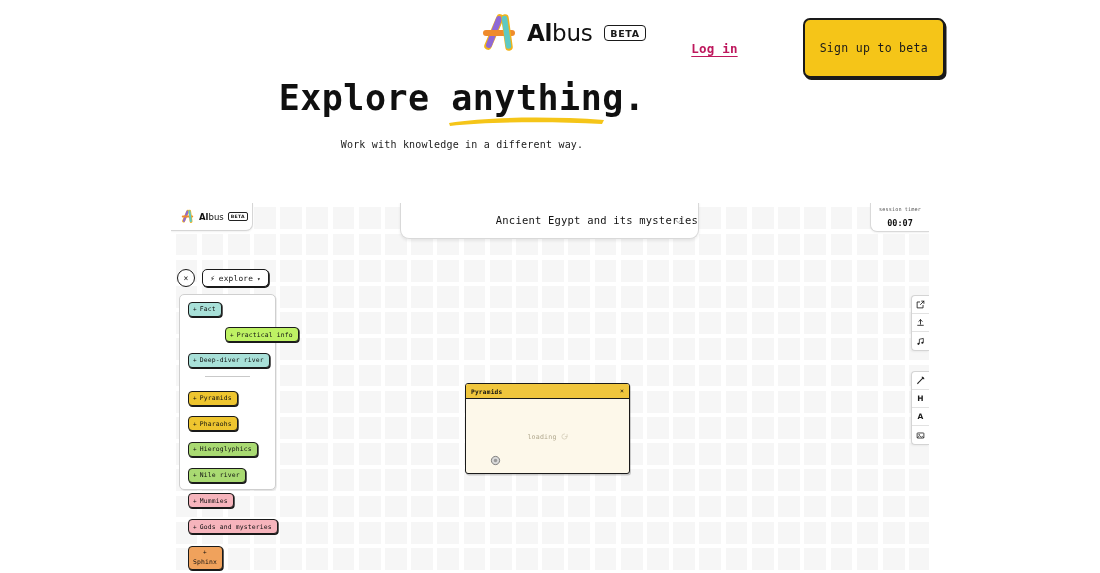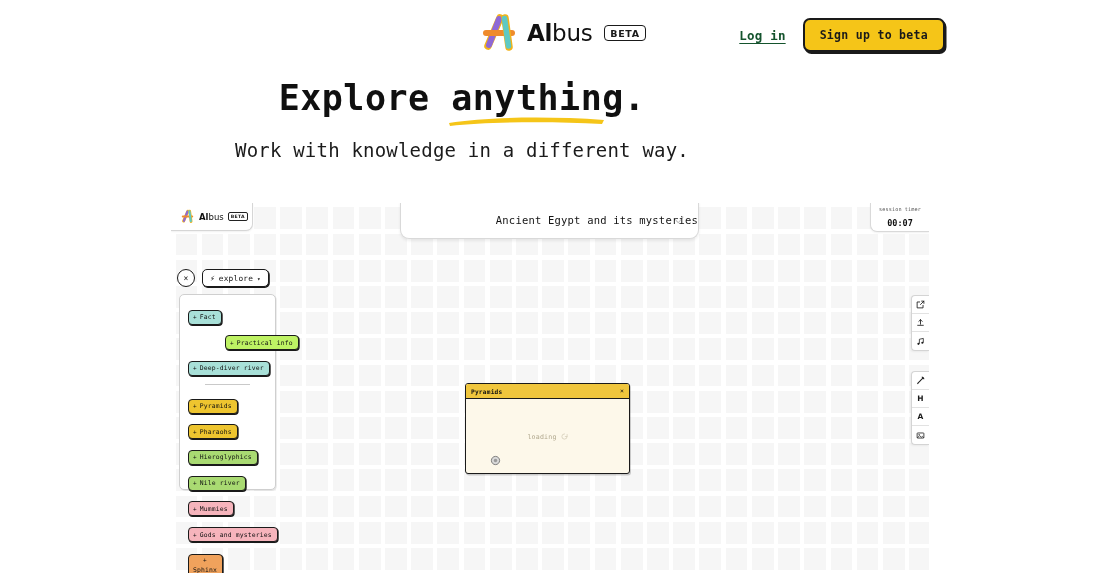--- a/index.html
+++ b/index.html
@@ -30,46 +30,47 @@
     border: 1.6px solid #1a1a1a; border-radius: 4px;
     font-size: 9.5px; font-weight: 700; letter-spacing: 0.6px;
     padding: 2px 5px 1.5px; color: #1a1a1a; margin-left: 5px;
     font-family: "DejaVu Sans", "Liberation Sans", sans-serif;
   }
   .nav-right {
     position: absolute; right: 155px; top: 18px;
     display: flex; align-items: center; gap: 17px;
   }
   .login-link {
-    font-size: 12.5px; color: #14532d; text-decoration: underline;
+    font-size: 12.5px; color: #be185d; text-decoration: underline;
     text-underline-offset: 3px; text-decoration-thickness: 1.4px;
     font-weight: 700; letter-spacing: 0.2px; cursor: pointer;
   }
   .signup-btn {
     background: #f5c518; border: 2px solid #1a1a1a; border-radius: 7px;
-    font-size: 11.5px; font-weight: 700; letter-spacing: 0.3px;
-    color: #1a1a1a; padding: 8px 15px; cursor: pointer;
+    font-size: 11.5px; font-weight: 400; letter-spacing: 0.3px;
+    color: #1a1a1a; padding: 21px 15px; cursor: pointer;
     box-shadow: 1.5px 2px 0 #1a1a1a;
     font-family: "DejaVu Sans Mono", "Liberation Mono", monospace;
+    margin-left: 48px;
   }
 
   
   .hero { position: absolute; top: 78px; left: 0; width: 924px; text-align: center; }
   .hero-title {
     font-family: "DejaVu Sans Mono", "Liberation Mono", monospace;
     font-size: 35px; font-weight: 700; color: #101010;
     letter-spacing: 0.5px; position: relative; display: inline-block;
     line-height: 1.15;
   }
   .hl { position: relative; display: inline-block; }
   .hl .brush {
     position: absolute; left: -4px; bottom: -9px; width: 160px; height: 13px;
   }
   .hero-sub {
-    margin-top: 21px; font-size: 19px; color: #1b1b1b;
+    margin-top: 21px; font-size: 10px; color: #1b1b1b;
     letter-spacing: 0.2px;
   }
 
   
   .app-frame {
     position: absolute; left: 171px; top: 203px;
     width: 758px; height: 370px;
     background: #ffffff; overflow: hidden;
   }
   .grid-wrap { position: absolute; inset: 0; background: #f6f6f6; }
@@ -154,21 +155,21 @@
   }
   .explore-pill .bolt { font-size: 8px; color: #111; }
   .explore-pill .lbl { font-size: 7.8px; color: #111; letter-spacing: .2px; }
   .explore-pill .caret { font-size: 6px; color: #111; }
 
   
   .tag-panel {
     position: absolute; left: 8px; top: 91px;
     width: 97px; height: 196px;
     background: #fff; border: 1px solid #cfcfcf; border-radius: 5px;
-    padding: 9px 8px; z-index: 5;
+    padding: 1px 8px; z-index: 5;
     box-shadow: 1px 1px 0 rgba(0,0,0,.07);
   }
   .tag {
     display: inline-flex; align-items: center; gap: 3px;
     border: 1px solid #1a1a1a; border-radius: 4px;
     font-size: 6.4px; letter-spacing: .15px; color: #111;
     padding: 2.5px 5px 2.5px 4px; margin-bottom: 5.2px;
     cursor: pointer; box-shadow: .7px .9px 0 #1a1a1a;
     white-space: nowrap;
   }

